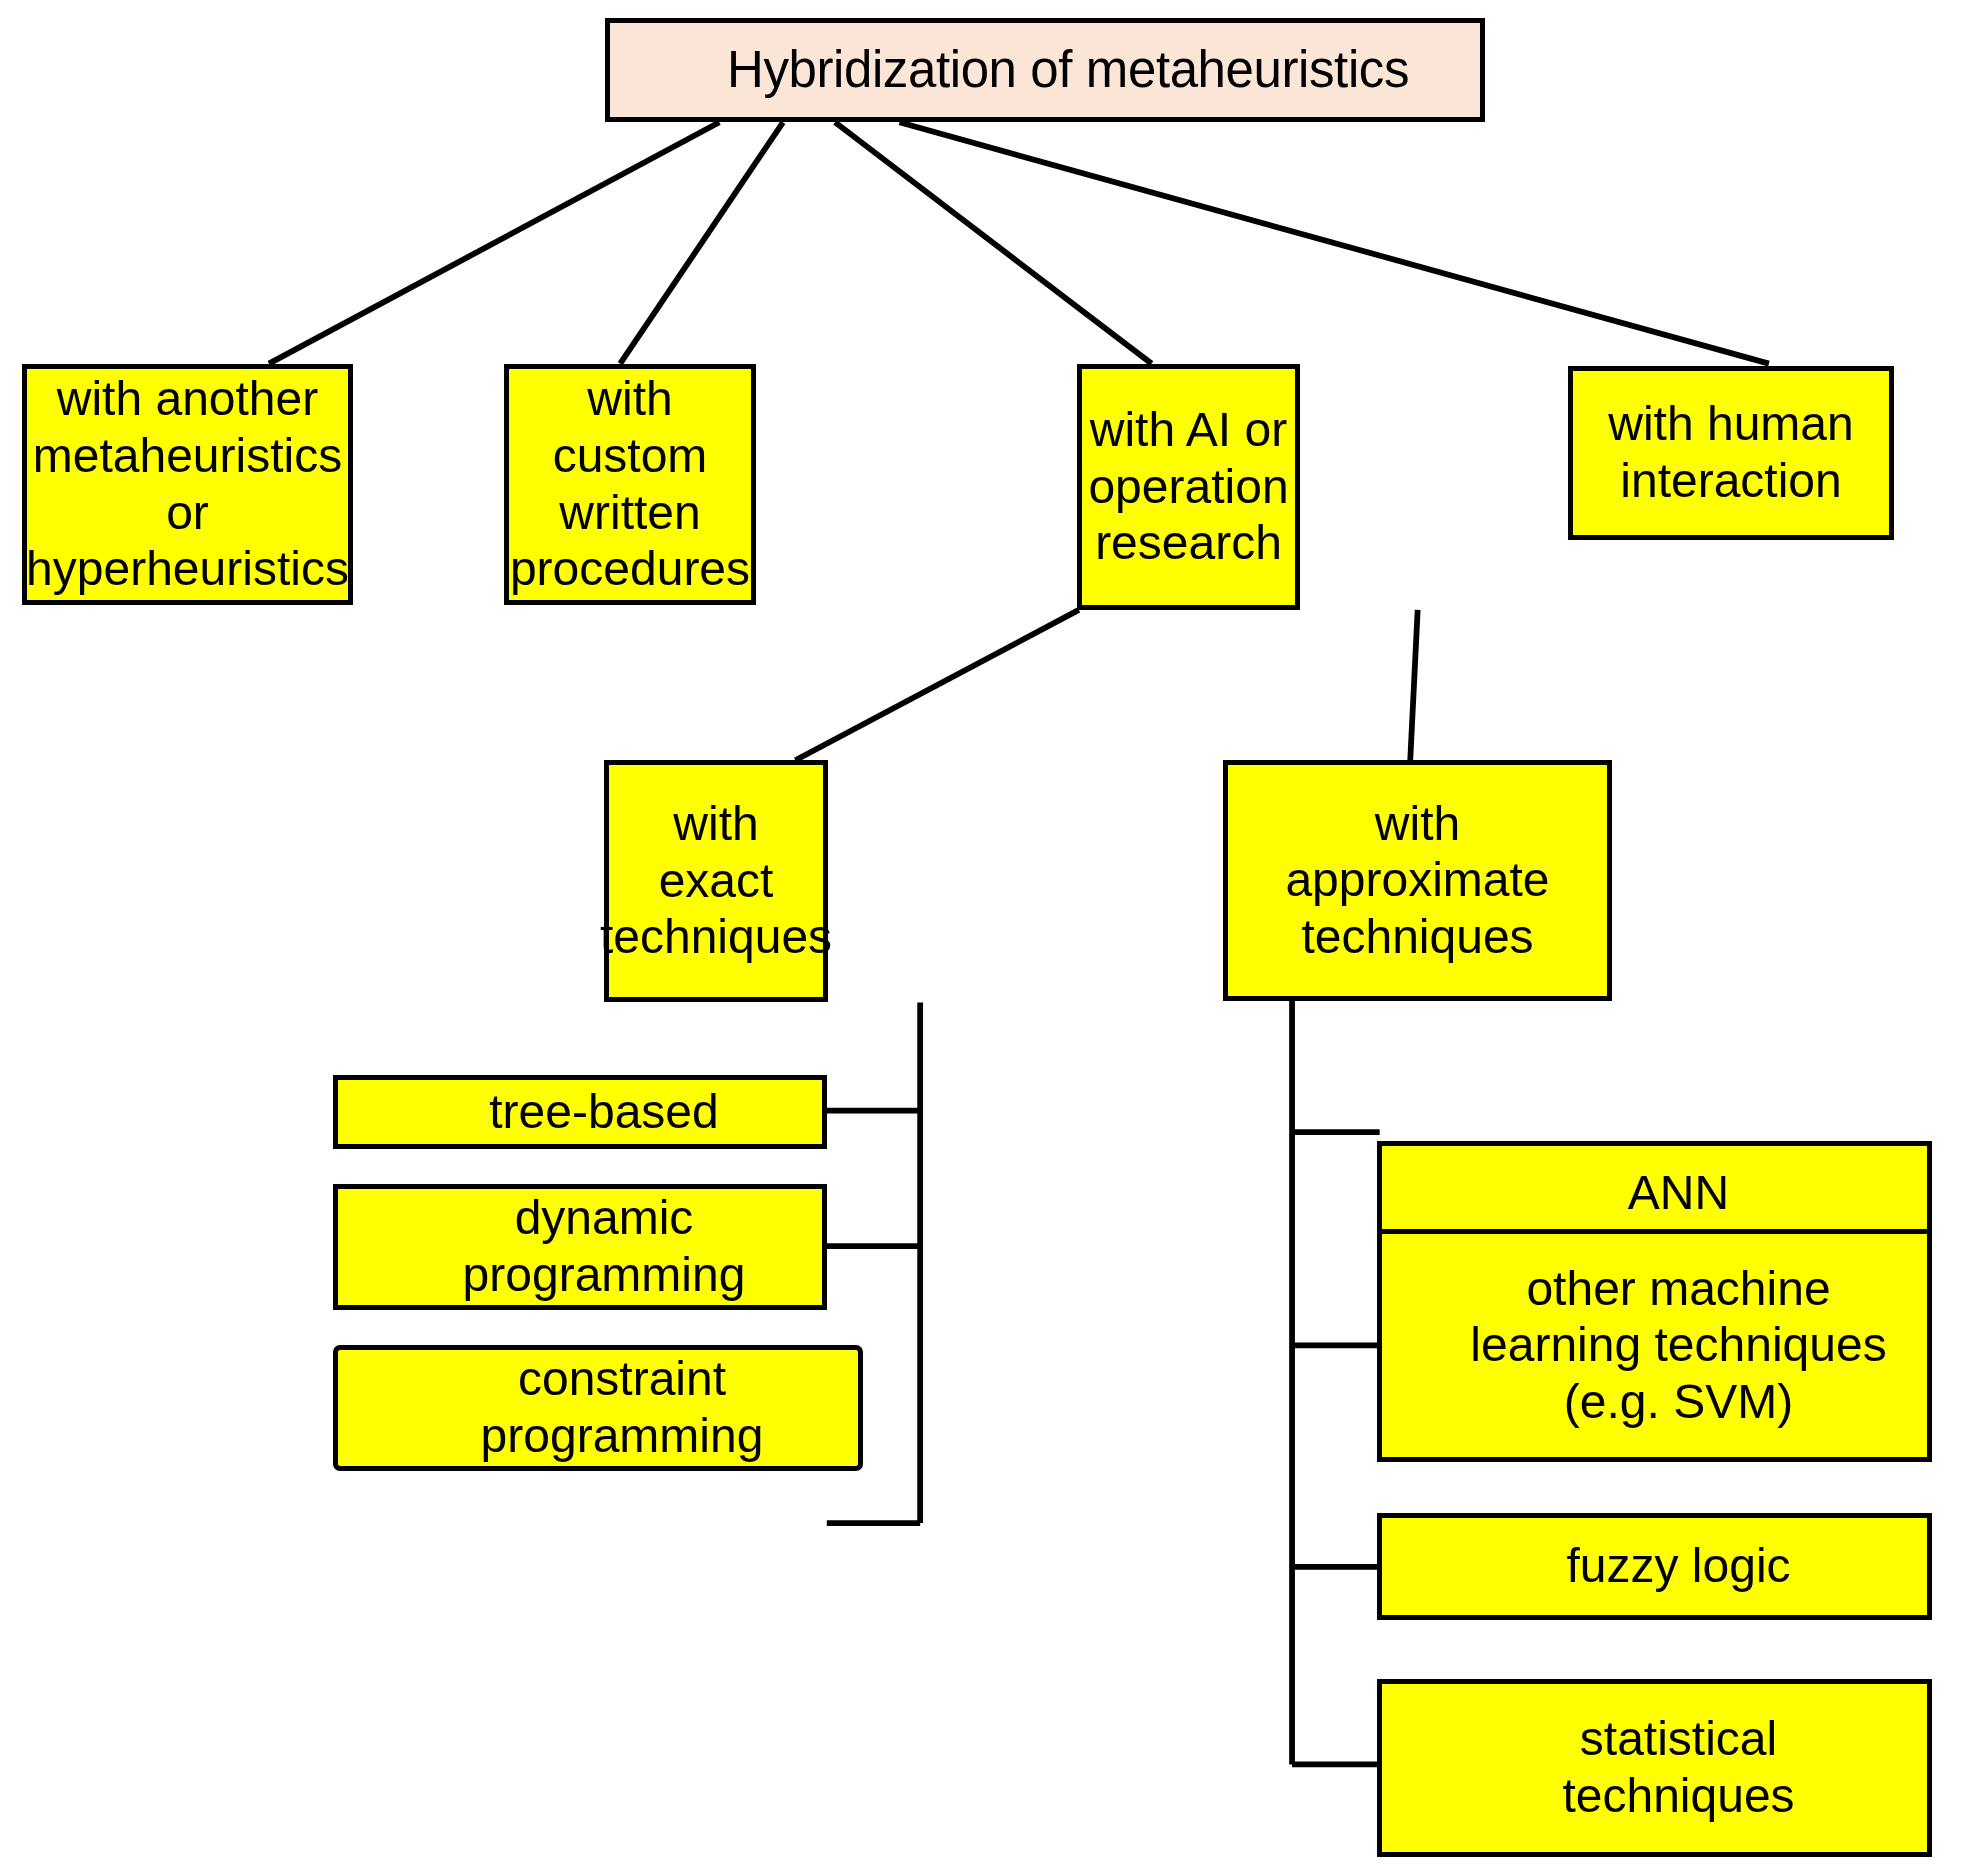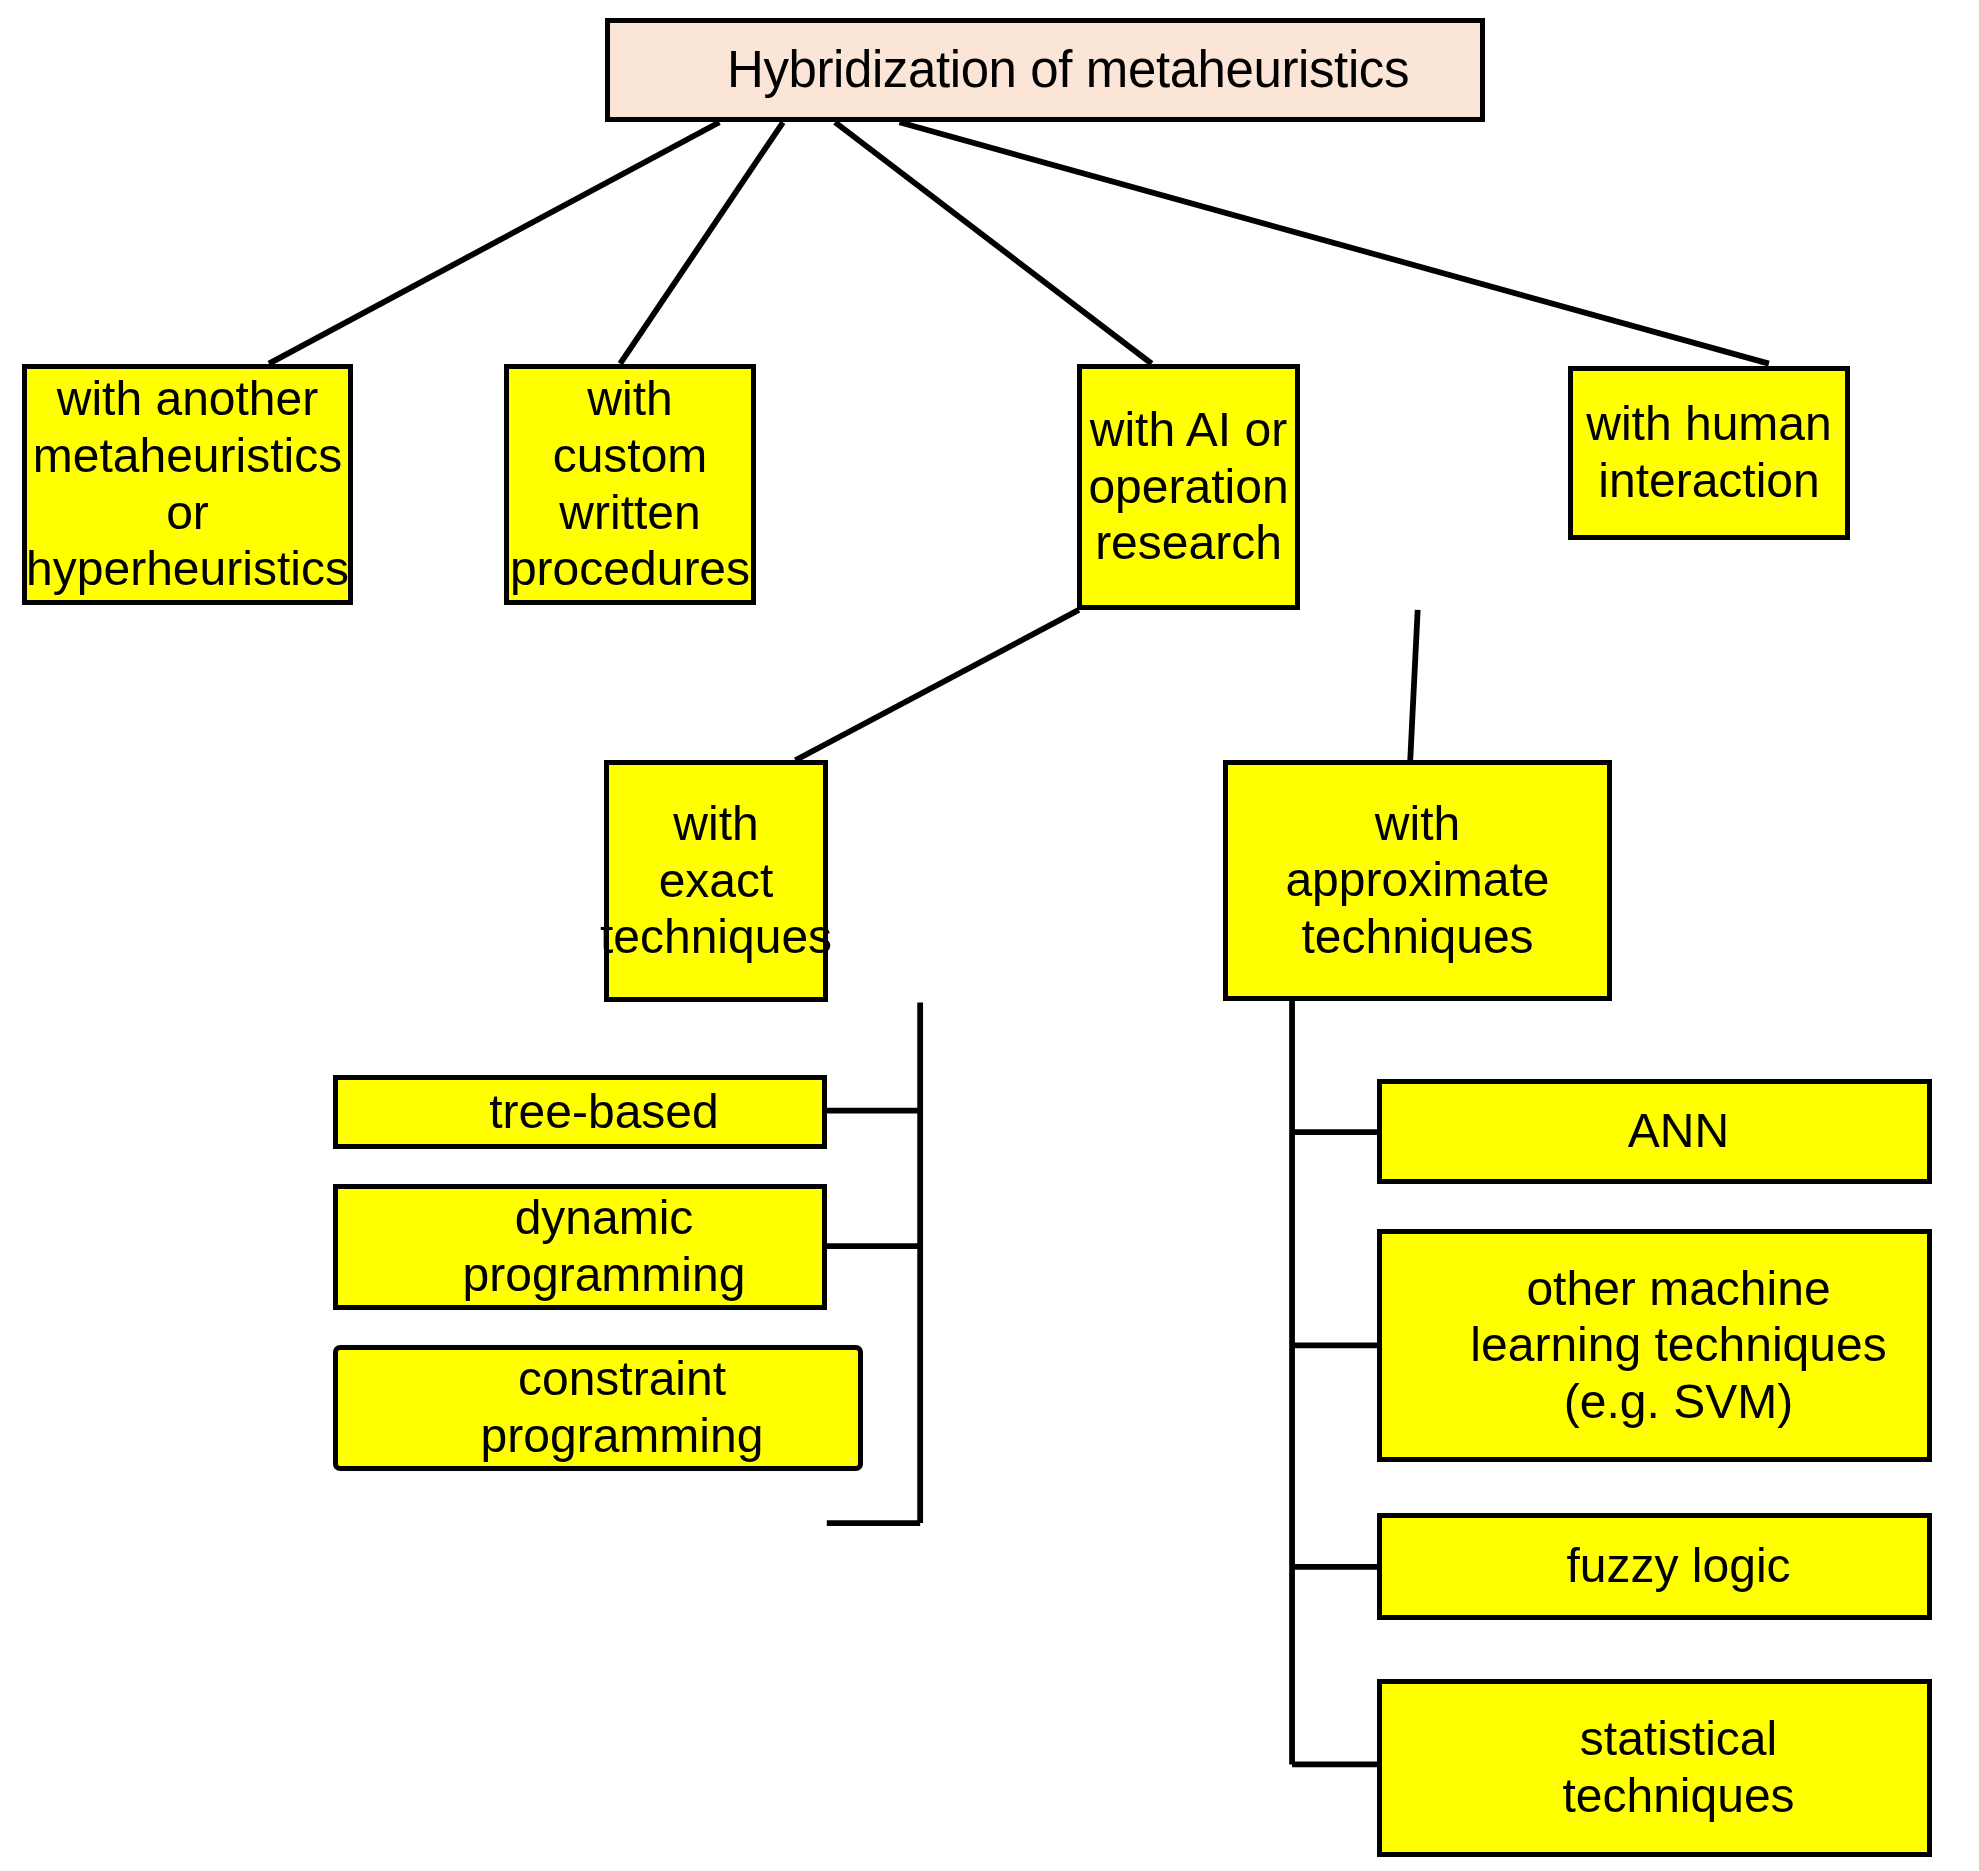--- a/index.html
+++ b/index.html
@@ -96,21 +96,21 @@
 written
 procedures</span>
   </div>
 
   <div class="node branch" style="left:1077px; top:364px; width:223px; height:246px;">
     <span>with AI or
 operation
 research</span>
   </div>
 
-  <div class="node branch" style="left:1568px; top:366px; width:282px; height:174px;">
+  <div class="node branch" style="left:1568px; top:366px; width:326px; height:174px;">
     <span>with human
 interaction</span>
   </div>
 
   <div class="node branch" style="left:604px; top:760px; width:224px; height:242px;">
     <span>with
 exact
 techniques</span>
   </div>
 
@@ -127,21 +127,21 @@
   <div class="node leaf" style="left:333px; top:1184px; width:494px; height:126px;">
     <span>dynamic
 programming</span>
   </div>
 
   <div class="node leaf" style="left:333px; top:1345px; width:530px; height:126px;border-radius:7px;">
     <span>constraint
 programming</span>
   </div>
 
-  <div class="node leaf" style="left:1377px; top:1079px; width:555px; height:105px;">
+  <div class="node leaf" style="left:1377px; top:1141px; width:555px; height:105px;">
     <span>ANN</span>
   </div>
 
   <div class="node leaf" style="left:1377px; top:1229px; width:555px; height:233px;">
     <span>other machine
 learning techniques
 (e.g. SVM)</span>
   </div>
 
   <div class="node leaf" style="left:1377px; top:1513px; width:555px; height:107px;">

